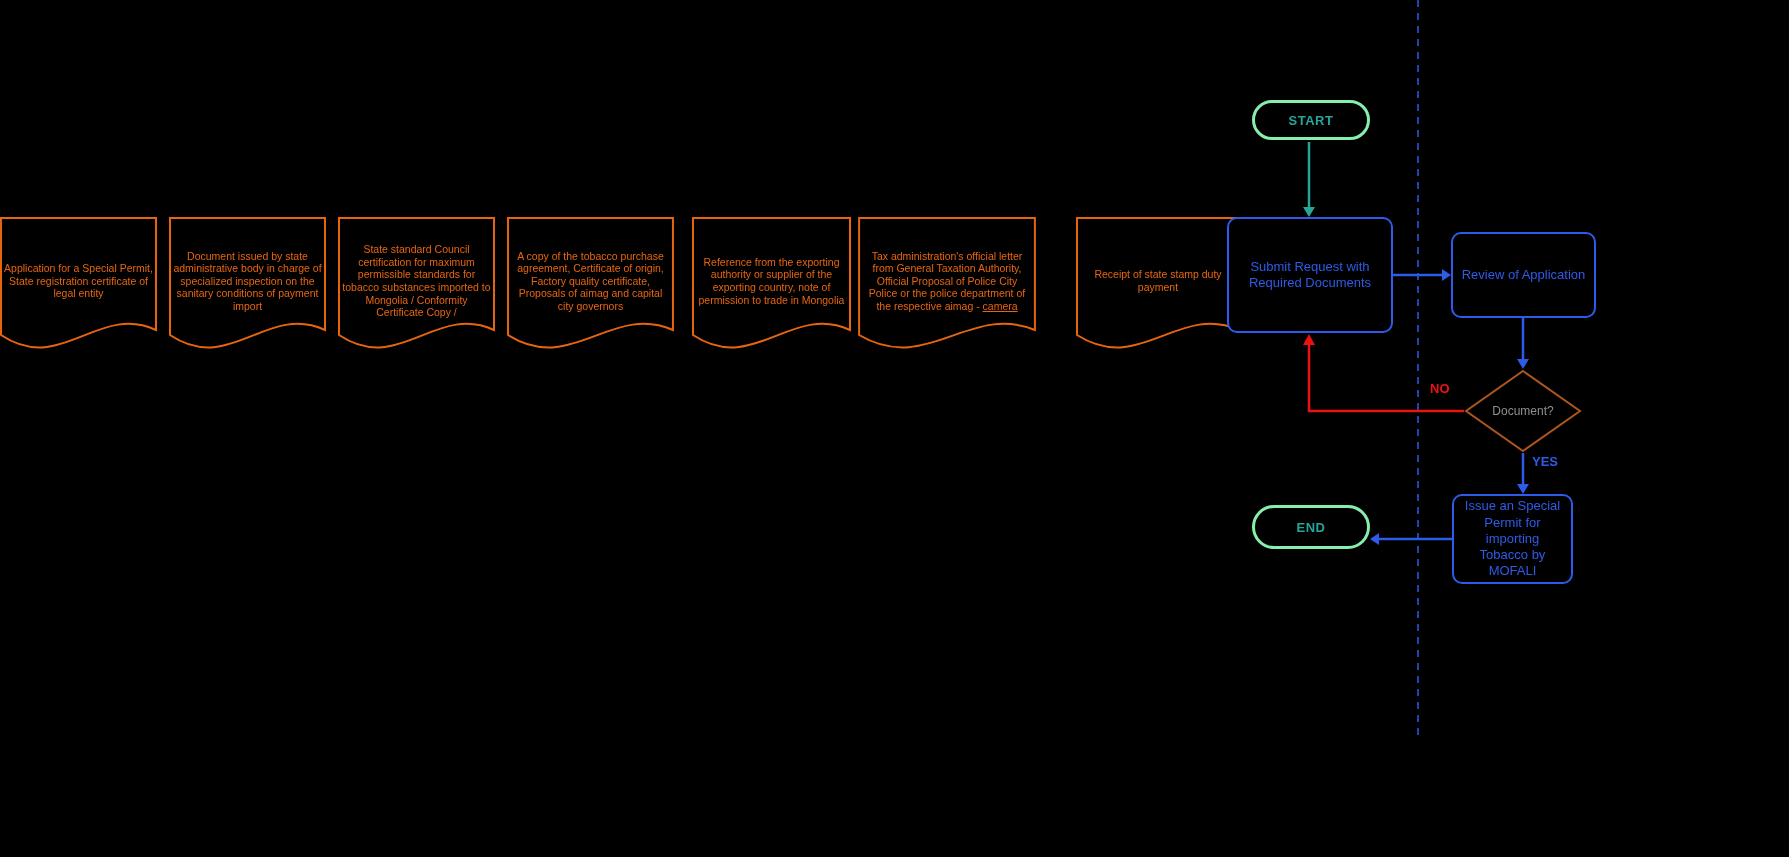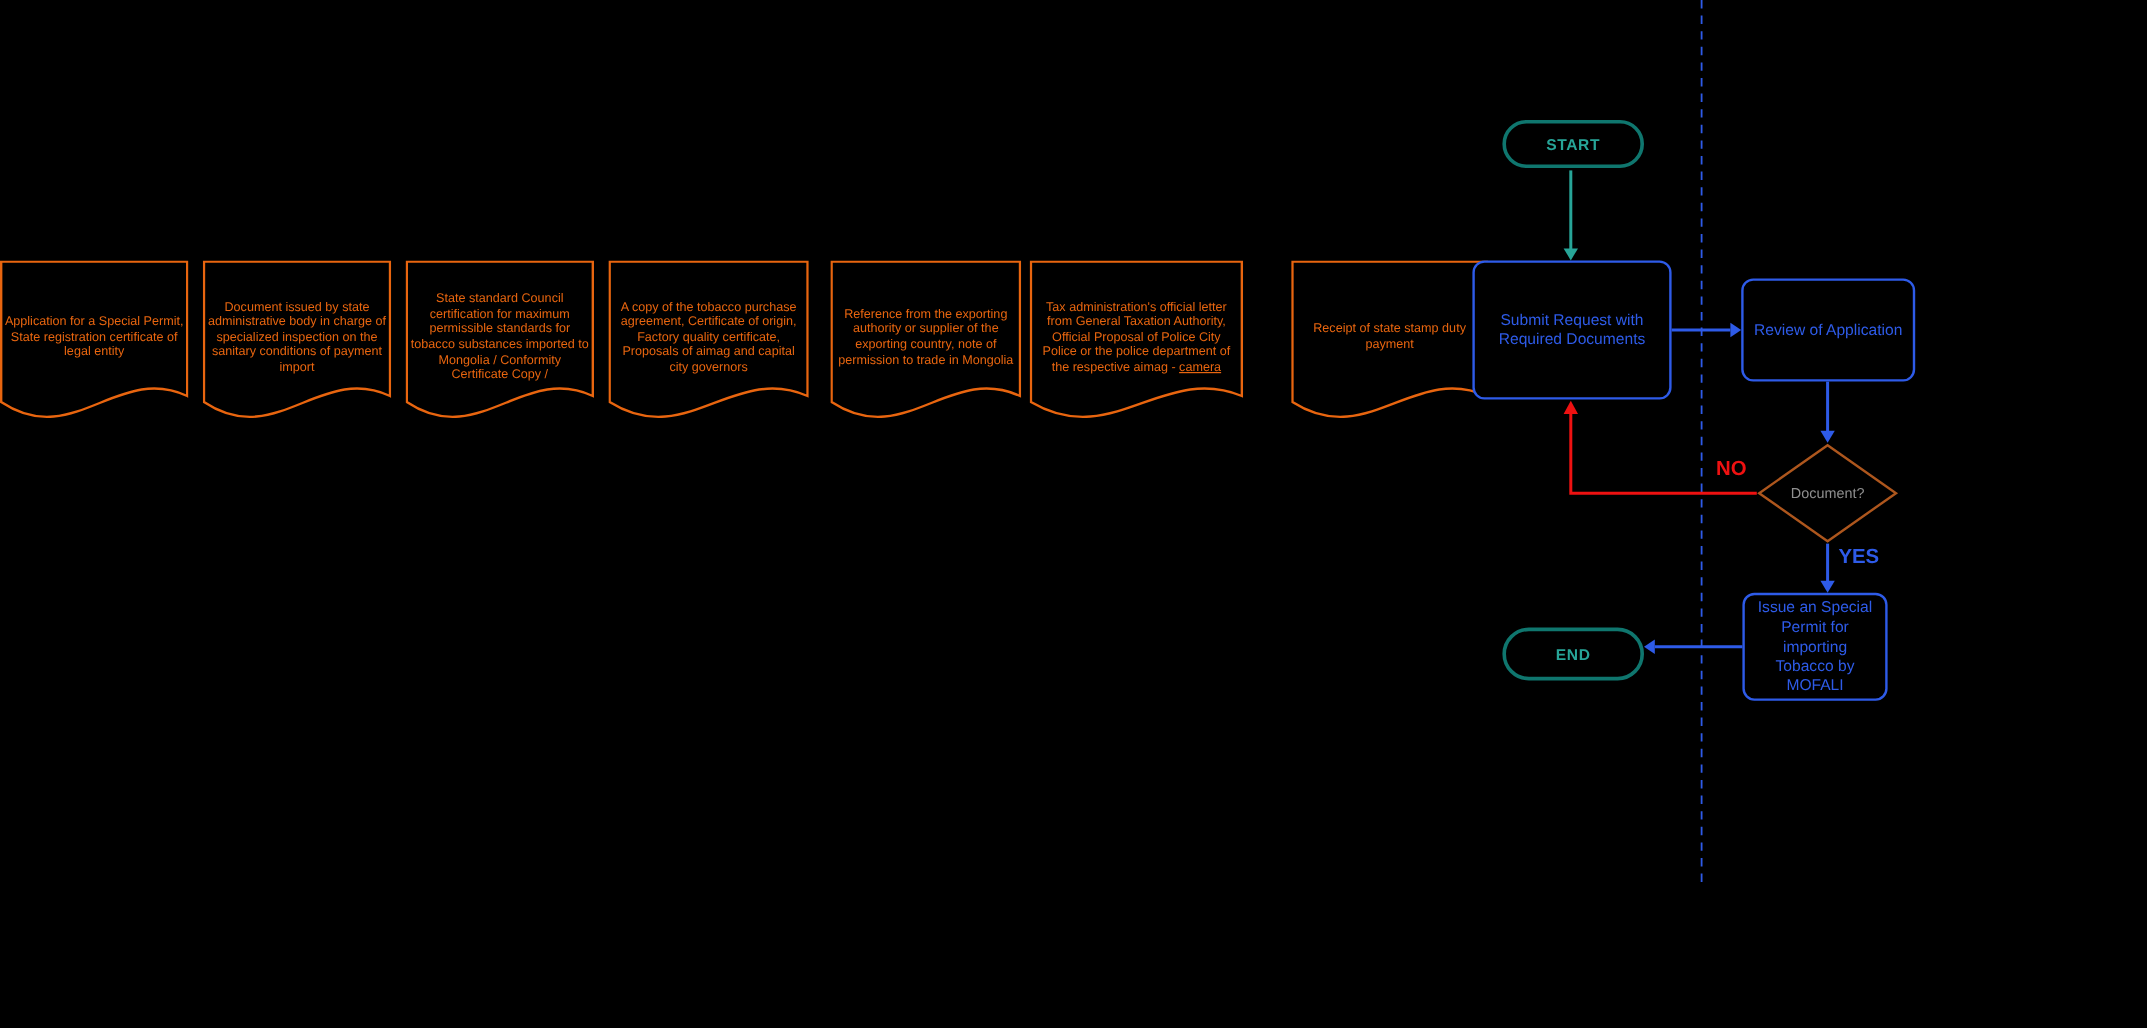--- a/index.html
+++ b/index.html
@@ -44,21 +44,21 @@
     font-weight: 500;
   }
   .doc-link {
     text-decoration: underline;
     cursor: pointer;
   }
 
   
   .terminator {
     position: absolute;
-    border: 3px solid #0f766e;
+    border: 3px solid #86efac;
     border-radius: 22px;
     color: #27A598;
     font-weight: bold;
     font-size: 13px;
     display: flex;
     align-items: center;
     justify-content: center;
     letter-spacing: 0.5px;
     background: #000000;
     box-sizing: border-box;
@@ -91,40 +91,40 @@
     display: flex;
     align-items: center;
     justify-content: center;
     color: #8F8F8F;
     font-size: 12px;
   }
 
   
   .edge-label {
     position: absolute;
-    font-size: 17px;
+    font-size: 13px;
     font-weight: bold;
   }
   .edge-label.no  { left: 1430px; top: 381px; color: #EE1111; }
   .edge-label.yes { left: 1532px; top: 454px; color: #2E5BE8; }
 
   
   #overlay {
     position: absolute;
     inset: 0;
     width: 1789px;
     height: 857px;
     pointer-events: none;
   }
 
   #n-submit { left: 1227px; top: 217px; width: 166px; height: 116px; align-items: center; }
   #n-review { left: 1451px; top: 232px; width: 145px; height: 86px; }
   #n-issue  { left: 1452px; top: 494px; width: 121px; height: 90px; }
   #n-start  { left: 1252px; top: 100px; width: 118px; height: 40px; }
-  #n-end    { left: 1252px; top: 523px; width: 118px; height: 44px; }
+  #n-end    { left: 1252px; top: 505px; width: 118px; height: 44px; }
 
   #doc-0 { left: 0px;    width: 157px; }
   #doc-1 { left: 169px;  width: 157px; }
   #doc-2 { left: 338px;  width: 157px; }
   #doc-3 { left: 507px;  width: 167px; }
   #doc-4 { left: 692px;  width: 159px; }
   #doc-5 { left: 858px;  width: 178px; }
   #doc-6 { left: 1052px; width: 164px; margin-left: 24px; }
 </style>
 </head>

